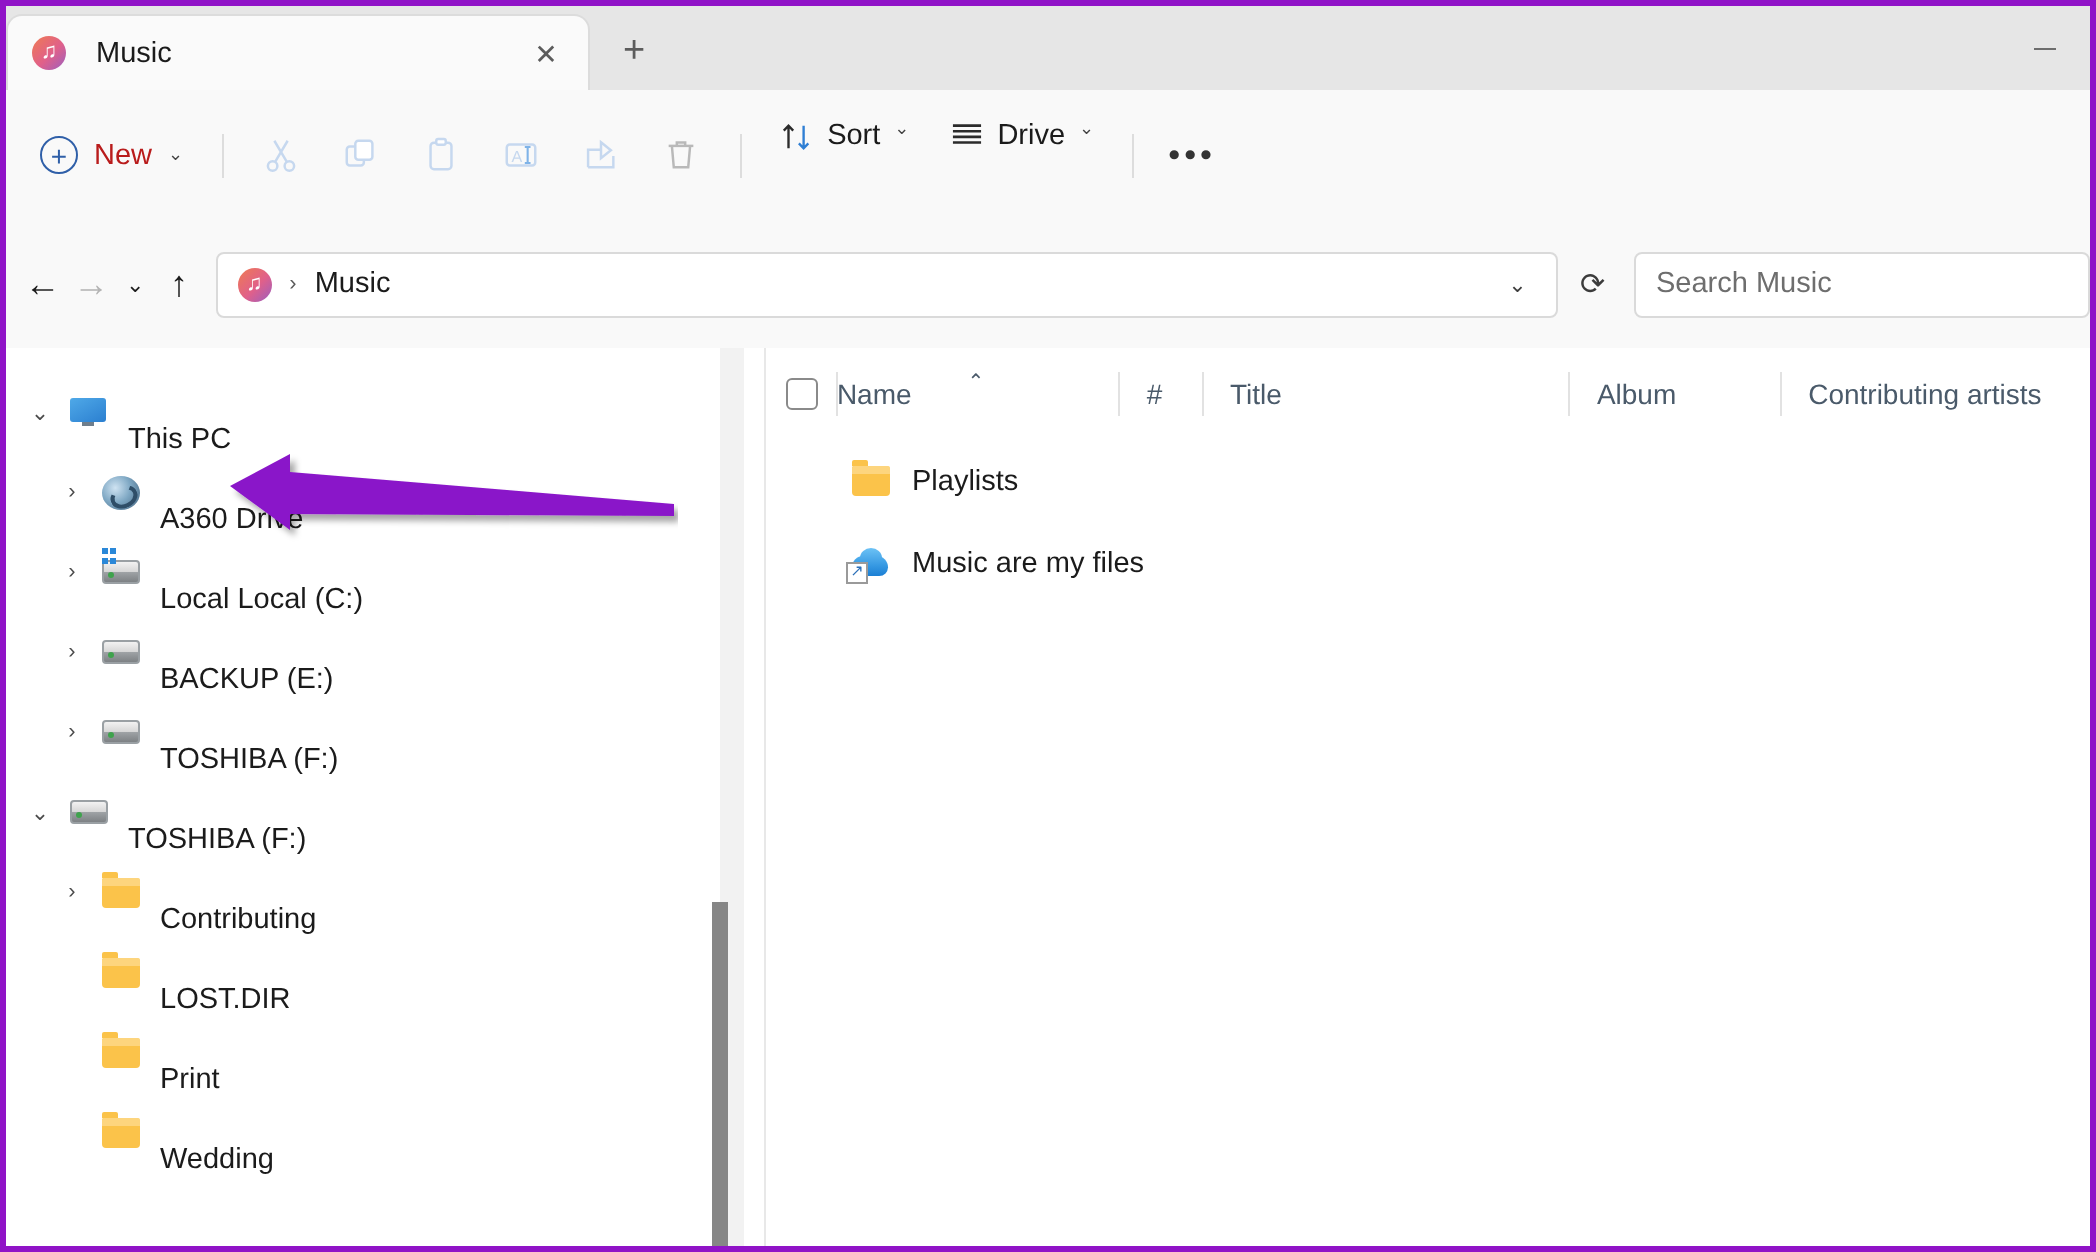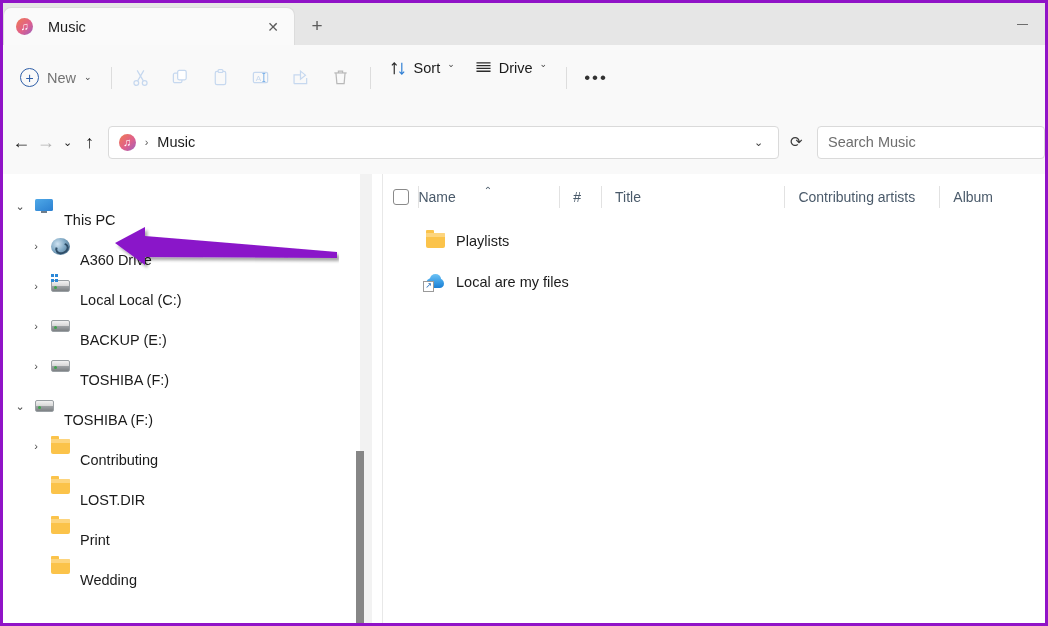--- a/index.html
+++ b/index.html
@@ -71,21 +71,21 @@
   #toolbar {
     position: absolute; left: 0; top: 42px; right: 0; height: 65px;
     background: #f9f9f9;
     display: flex; align-items: center;
     padding-left: 11px;
   }
   .tb-new {
     display: flex; align-items: center; gap: 8px;
     height: 34px; padding: 0 10px 0 6px; border-radius: 5px;
   }
-  .tb-new-label { font-size: 14.5px; color: #737373; }
+  .tb-new-label { font-size: 14.5px; color: #b91c1c; }
   .circle-plus {
     width: 19px; height: 19px; border-radius: 50%;
     border: 1.3px solid #2f5fa8;
     display: flex; align-items: center; justify-content: center;
     color: #2f5fa8; font-size: 14px; line-height: 1;
   }
   .chev { font-size: 9px; color: #444; line-height: 1; }
   .tb-sep { width: 1px; height: 22px; background: #dddddd; margin: 0 9px; }
   .tb-icon {
     width: 40px; height: 36px; border-radius: 5px;
@@ -514,43 +514,43 @@
         <div class="col col-name">
           <span>Name</span>
           <span class="sort-caret">⌃</span>
         </div>
         <div class="col col-num">
           <span>#</span>
         </div>
         <div class="col col-title">
           <span>Title</span>
         </div>
+        <div class="col col-album">
+          <span>Album</span>
+        </div>
         <div class="col col-artists">
           <span>Contributing artists</span>
-        </div>
-        <div class="col col-album">
-          <span>Album</span>
         </div>
       </div>
       <div id="rows">
           <div class="row">
             <span class="row-ico">
               <span class="folder-shape"></span>
             </span>
             <span class="row-label">Playlists</span>
           </div>
           <div class="row">
             <span class="row-ico">
               <span class="ico-cloud">
                 <span class="c1"></span>
                 <span class="c2"></span>
                 <span class="shortcut-badge">↗</span>
               </span>
             </span>
-            <span class="row-label">Local are my files</span>
+            <span class="row-label">Music are my files</span>
           </div>
         </div>
     </div>
   </div>
 
   <svg id="annot-arrow" viewBox="0 0 228 52">
     <defs>
       <filter id="shd" x="-20%" y="-20%" width="150%" height="160%">
         <feDropShadow dx="2.5" dy="3" stdDeviation="1.6" flood-color="#000" flood-opacity="0.35"></feDropShadow>
       </filter>

